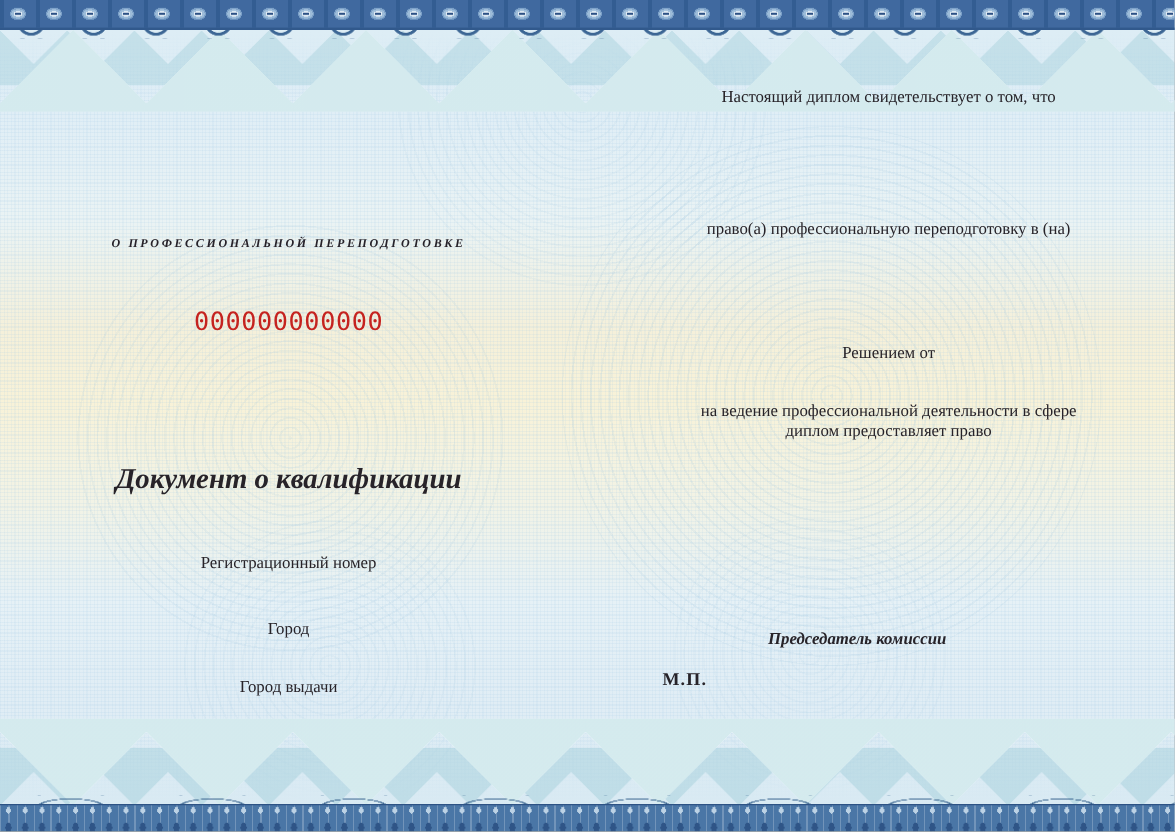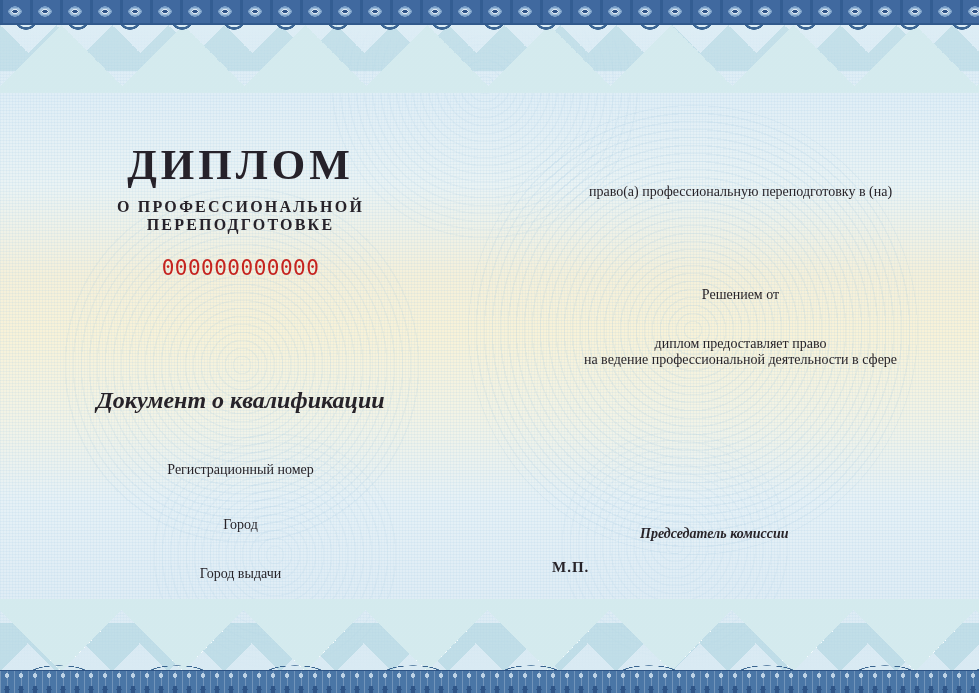--- a/index.html
+++ b/index.html
@@ -96,21 +96,21 @@
       repeating-linear-gradient(90deg, rgba(255,255,255,.22) 0 1px, rgba(0,0,0,0) 1px 7px);
     background-size:14px 22px,14px 22px,auto;
     border-top:1.5px solid #2d5385;
   }
 
   
   .t{position:absolute;z-index:6;line-height:1.15;}
   .col-left{left:88px;width:305px;text-align:center;}
   .col-right{left:553px;width:375px;text-align:center;}
   .title{top:140px;font-size:43px;font-weight:bold;letter-spacing:4px;color:#26222a;}
-  .subtitle{top:198px;font-size:16px;font-weight:bold;letter-spacing:2.2px;color:#26222a;}
+  .subtitle{top:198px;font-size:10px;font-weight:bold;letter-spacing:2.2px;color:#26222a;font-style:italic;}
   .serial{top:256px;font-family:"DejaVu Sans Mono","Liberation Mono",monospace;
           font-size:21px;font-weight:normal;letter-spacing:.5px;}
   .doctype{top:387px;font-size:24px;font-style:italic;font-weight:600;}
   .label-sm{font-size:14px;}
   .reg{top:462px;} .city{top:517px;} .date{top:566px;}
   .statement{top:74px;font-size:14px;}
   .completion{top:184px;font-size:14px;}
   .decision{top:287px;font-size:14px;}
   .rights{top:336px;font-size:14px;line-height:16px;}
   .seal{left:552px;top:559px;font-size:15px;font-weight:600;letter-spacing:1px;}
@@ -129,31 +129,31 @@
   <div class="rosette r-botr"></div>
   <div class="texture"></div>
 
   <div class="band-top"></div>
   <div class="wave-top"></div>
   <div class="zigzag-top"></div>
   <div class="zigzag-bottom"></div>
   <div class="wave-bottom"></div>
   <div class="band-bottom"></div>
 
-  <div class="t col-left title">ДИПЛОМ</div>
   <div class="t col-left subtitle">О  ПРОФЕССИОНАЛЬНОЙ  ПЕРЕПОДГОТОВКЕ</div>
   <div class="t col-left serial" style="color: rgb(197, 35, 31);">000000000000</div>
   <div class="t col-left doctype">Документ о квалификации</div>
   <div class="t col-left label-sm reg">Регистрационный номер</div>
   <div class="t col-left label-sm city">Город</div>
   <div class="t col-left label-sm date">Город выдачи</div>
 
+  <div class="t col-right statement">Настоящий диплом свидетельствует о том, что</div>
   <div class="t col-right completion">право(а) профессиональную переподготовку в (на)</div>
   <div class="t col-right decision">Решением от</div>
   <div class="t col-right rights">
+    <div>на ведение профессиональной деятельности в сфере</div>
     <div>диплом предоставляет право</div>
-    <div>на ведение профессиональной деятельности в сфере</div>
   </div>
 
   <div class="t seal">М.П.</div>
   <div class="t sig sig1">Председатель комиссии</div>
 
 </div>
 
 </body></html>

